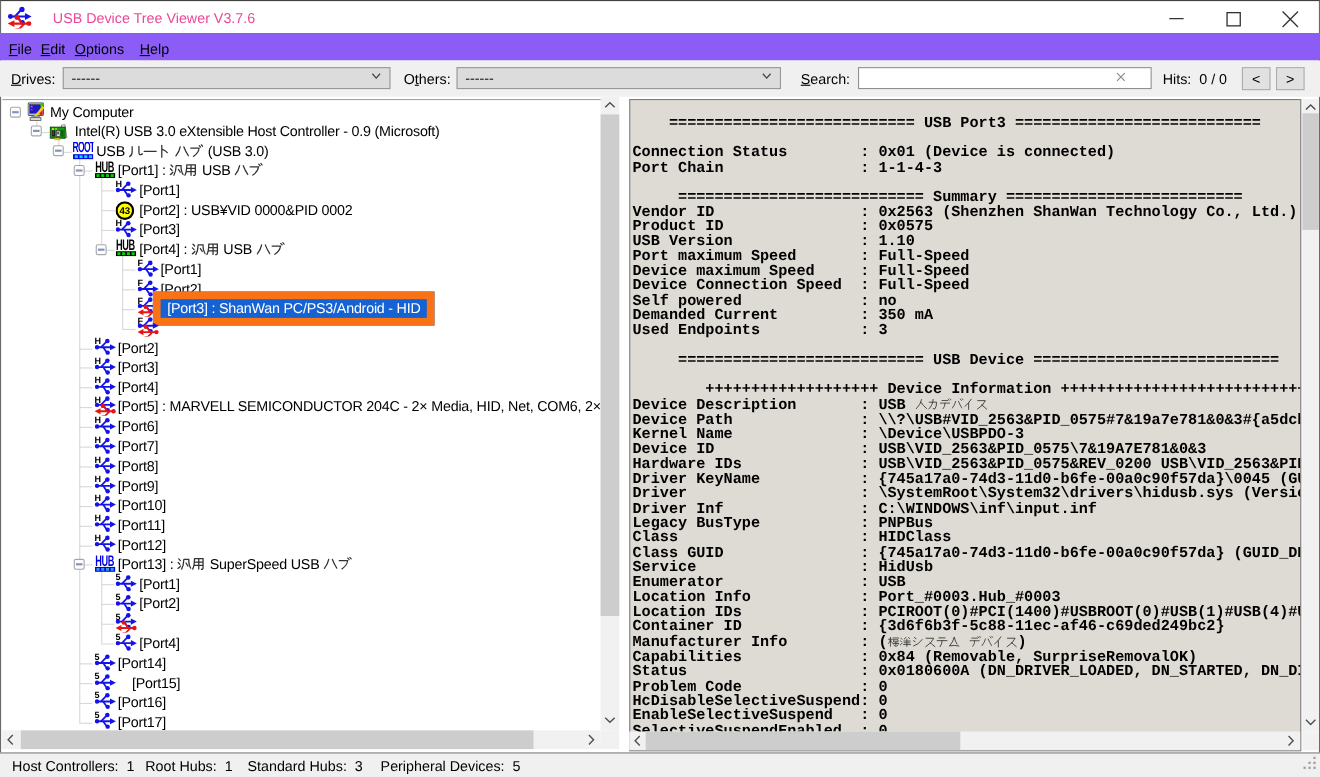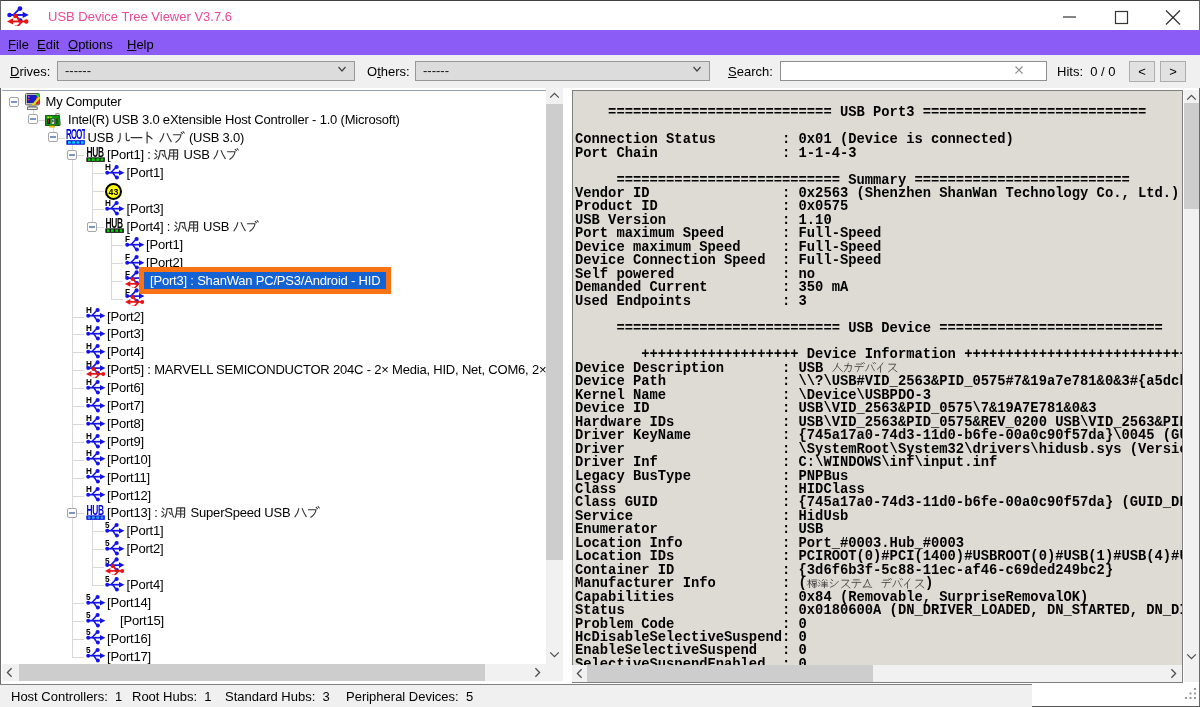--- a/index.html
+++ b/index.html
@@ -12,27 +12,27 @@
 .combo{position:absolute;top:5.5px;height:20px;background:#dcdcdc;border:1px solid #979797;font-size:13px;color:#111;padding:1.5px 0 0 7px}
 .chev{position:absolute;top:7px}
 #searchbox{position:absolute;left:780px;top:5.5px;width:267px;height:20px;background:#fff;border:1px solid #8f8f8f}
 .btn{position:absolute;top:5.5px;width:26px;height:21px;background:#e1e1e1;border:1px solid #adadad;font-size:13px;text-align:center;padding-top:2px}
 #treepane{position:absolute;left:2px;top:88px;width:561px;height:576px;background:#fff;overflow:hidden}
 .tl{position:absolute;background:#d8d8d8}
 .xb{position:absolute;width:10px;height:10px;background:#fdfdfd;border:1px solid #a6a6a6;border-radius:2px}
 .xb i{position:absolute;left:1px;top:3px;width:6px;height:2px;background:#8195c5}
 .ti{position:absolute}
 .tt{position:absolute;font-size:13px;font-weight:normal;letter-spacing:-0.2px;white-space:pre;line-height:17.9px;height:17.9px;color:#000}
-.sel{background:#1563d2;color:#fff;border:5px solid #f97316;padding:0.5px 6px 1.5px 6px}
+.sel{background:#1563d2;color:#fff;border:7px solid #f97316;padding:0.5px 6px 1.5px 6px}
 #rpane{position:absolute;left:571.5px;top:90px;width:611px;height:592.5px;background:#dedbd4;border:1px solid #7f7f7f;overflow:hidden}
 #rtext{position:absolute;left:2.5px;top:15.3px;font-family:"Liberation Mono",monospace;font-weight:bold;font-size:13.8px;line-height:13.45px;white-space:pre;color:#000}
 .track{position:absolute;background:#f1f1f1}
 .thumb{position:absolute;background:#cdcdcd}
 .sb{position:absolute}
-#status{position:absolute;left:0;top:683.5px;width:1032px;height:23.5px;background:#f0f0f0;border-top:1px solid #808080;font-size:13px;color:#000}
+#status{position:absolute;left:0;top:683.5px;width:1200px;height:23.5px;background:#f0f0f0;border-top:1px solid #808080;font-size:13px;color:#000}
 .st{position:absolute;top:4.5px}
 </style></head><body>
 <div id="win"></div>
 <span class="abs" style="left:7px;top:6px"><svg width="22" height="20" viewBox="0 0 22 20">
       <g transform="translate(0,1) scale(1.12)">
         <g transform="translate(0,-1.6)">
           <g stroke="#1414e8" fill="#1414e8">
             <circle cx="2.2" cy="8.7" r="2.0" stroke="none"></circle>
             <line x1="2.2" y1="8.7" x2="15.2" y2="8.7" stroke-width="1.7"></line>
             <polygon points="14.0,5.9 19.4,8.7 14.0,11.5" stroke="none"></polygon>
@@ -156,21 +156,21 @@
         <circle cx="6.0" cy="4.2" r="1.0" fill="#7adf24"></circle>
         <rect x="2.2" y="5.6" width="2.8" height="5.4" fill="#1c1c24"></rect>
         <rect x="2.9" y="6.4" width="0.8" height="3.2" fill="#cc3333"></rect>
         <rect x="6.2" y="5.6" width="3.4" height="5.6" fill="#e8e8e0" stroke="#333" stroke-width="0.6"></rect>
         <rect x="7.0" y="6.6" width="1.6" height="2.6" fill="#555"></rect>
         <rect x="10.6" y="5.2" width="2.2" height="6.0" fill="#0b610b"></rect>
         <rect x="4.4" y="12.6" width="5.4" height="1.9" fill="#c8ac00"></rect>
         <rect x="5.2" y="12.8" width="1.2" height="1.4" fill="#f4e000"></rect>
         <rect x="7.2" y="12.8" width="1.2" height="1.4" fill="#f4e000"></rect>
       </svg></div>
-    <div class="tt" style="left:66.0px;top:22.6px">Intel(R) USB 3.0 eXtensible Host Controller - 1.0 (Microsoft)</div>
+    <div class="tt" style="left:66.0px;top:22.6px">Intel(R) USB 3.0 eXtensible Host Controller - 0.9 (Microsoft)</div>
     <div class="xb" style="left:45.5px;top:44.3px">
       <i></i>
     </div>
     <div class="ti" style="left:64.0px;top:40.7px"><svg width="19" height="17" viewBox="0 0 19 17">
         <g transform="scale(0.82,1.45)">
           <text x="0" y="6.6" font-family="Liberation Sans" font-weight="bold" font-size="9.5" letter-spacing="-0.85" fill="#0000e0">ROOT</text>
         </g>
         <rect x="0.4" y="11.2" width="18.4" height="4.5" fill="#0000e0"></rect>
         <rect x="1.9" y="12.2" width="2.9" height="2.5" fill="#00d8ff"></rect>
         <rect x="6.2" y="12.2" width="2.9" height="2.5" fill="#00d8ff"></rect>
@@ -222,20 +222,21 @@
             <line x1="7.8" y1="8.7" x2="10.8" y2="13.1" stroke-width="1.6"></line>
             <circle cx="11.9" cy="13.6" r="2.0" stroke="none"></circle>
           </g>
         </g>
       </svg></div>
     <div class="tt" style="left:124.5px;top:76.3px">[Port1]</div>
     <div class="ti" style="left:103.0px;top:94.9px"><svg width="17" height="17" viewBox="0 0 17 17">
         <circle cx="8.5" cy="8.5" r="7.5" fill="#ffff00" stroke="#000" stroke-width="2.0"></circle>
         <text x="8.5" y="11.6" text-anchor="middle" font-family="Liberation Sans" font-weight="bold" font-size="8.8" fill="#000">43</text>
       </svg></div>
+    <div class="tt" style="left:124.5px;top:94.2px">[Port2] : USB¥VID 0000&amp;PID 0002</div>
     <div class="ti" style="left:103.0px;top:110.8px"><svg width="20" height="18" viewBox="0 0 20 18">
         <text x="0" y="6.6" font-family="Liberation Sans" font-weight="bold" font-size="8.2" fill="#000">H</text>
         <g transform="translate(0,1) scale(1.0)">
           <g stroke="#1414e8" fill="#1414e8">
             <circle cx="2.2" cy="8.7" r="2.0" stroke="none"></circle>
             <line x1="2.2" y1="8.7" x2="15.2" y2="8.7" stroke-width="1.7"></line>
             <polygon points="14.0,5.9 19.4,8.7 14.0,11.5" stroke="none"></polygon>
             <line x1="5.8" y1="8.7" x2="10.6" y2="3.7" stroke-width="1.6"></line>
             <circle cx="11.6" cy="3.0" r="2.1" stroke="none"></circle>
             <line x1="7.8" y1="8.7" x2="10.8" y2="13.1" stroke-width="1.6"></line>

